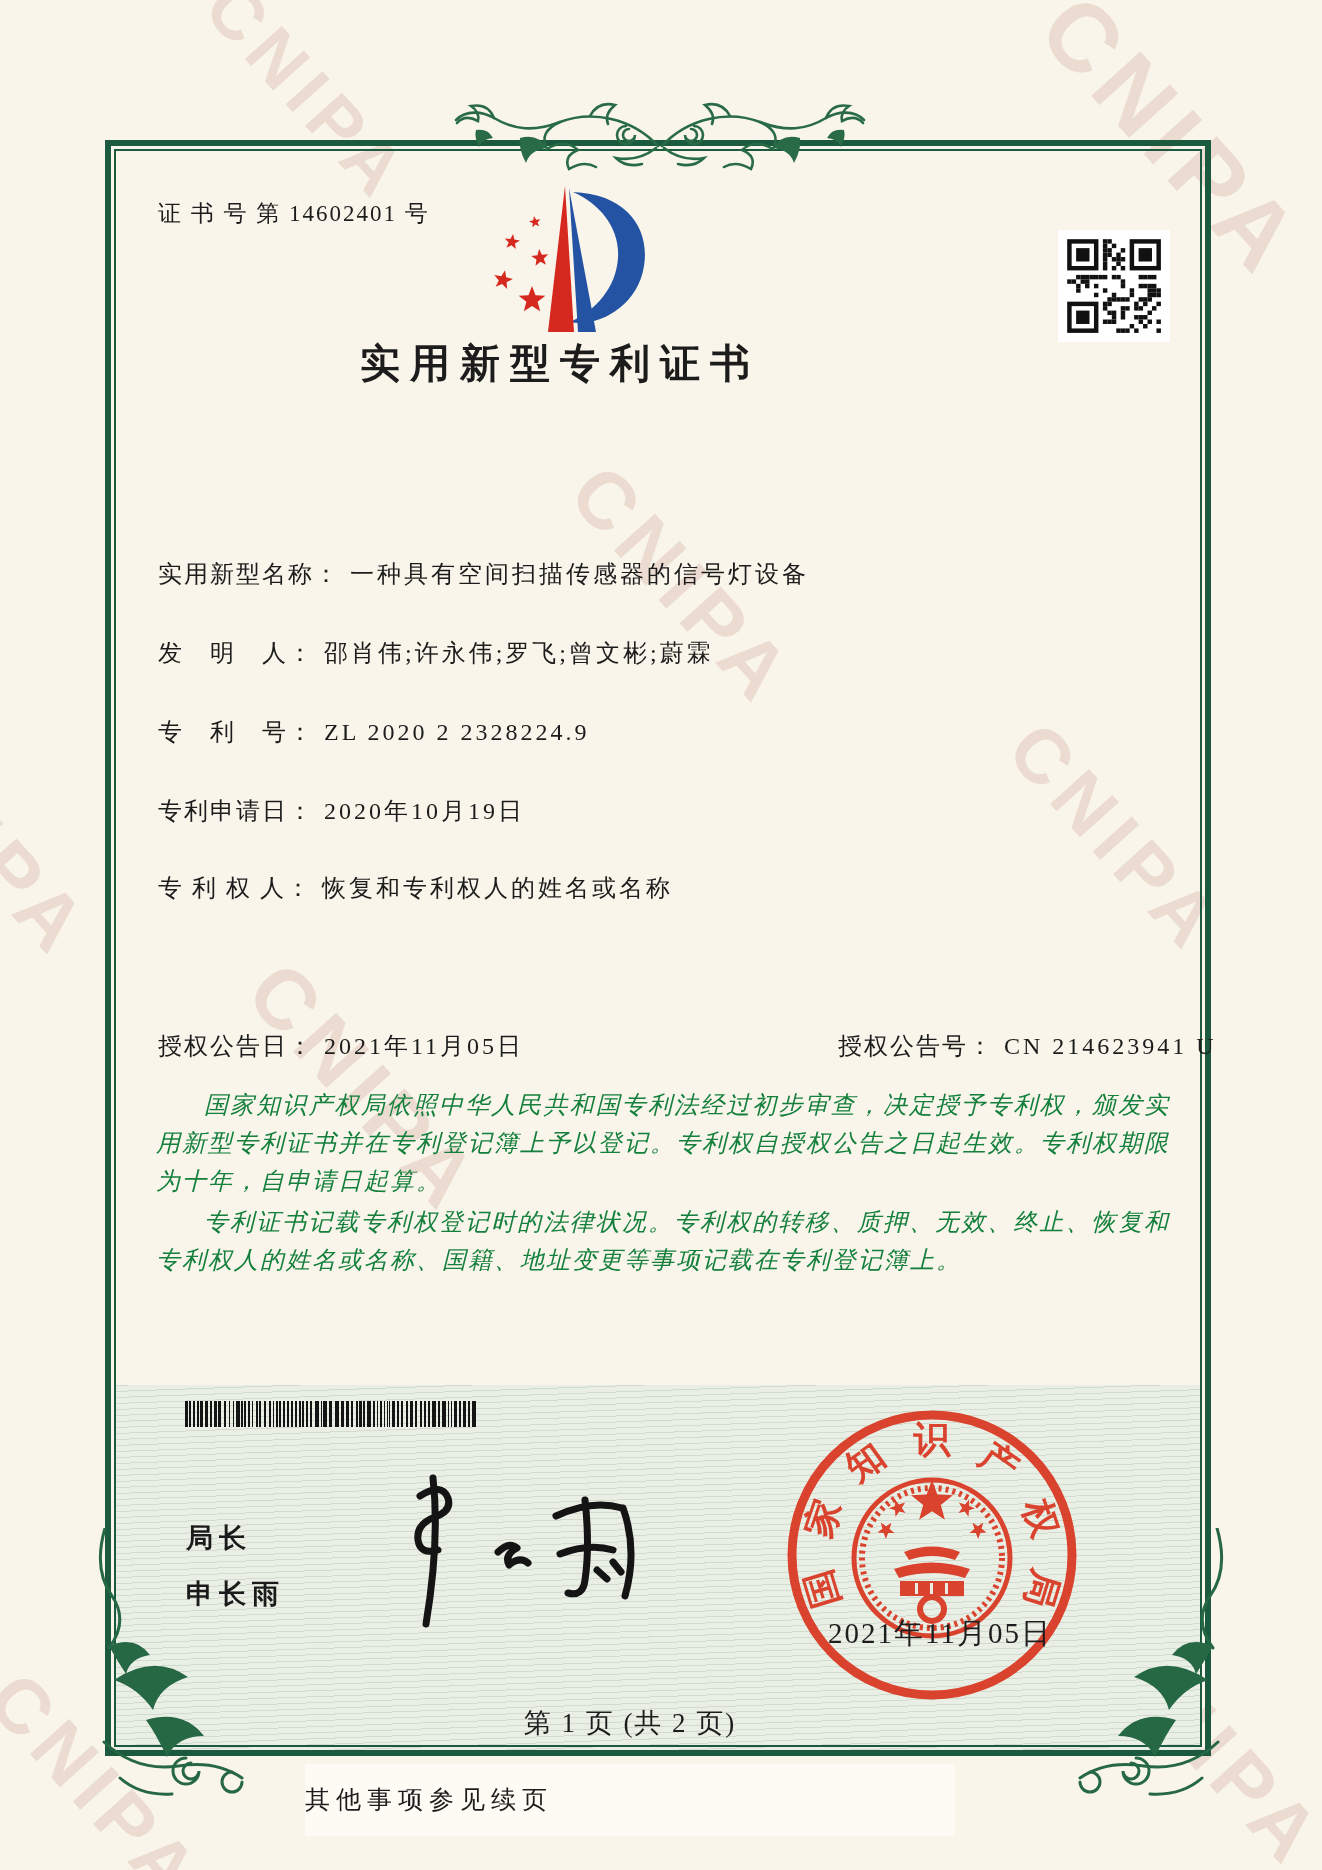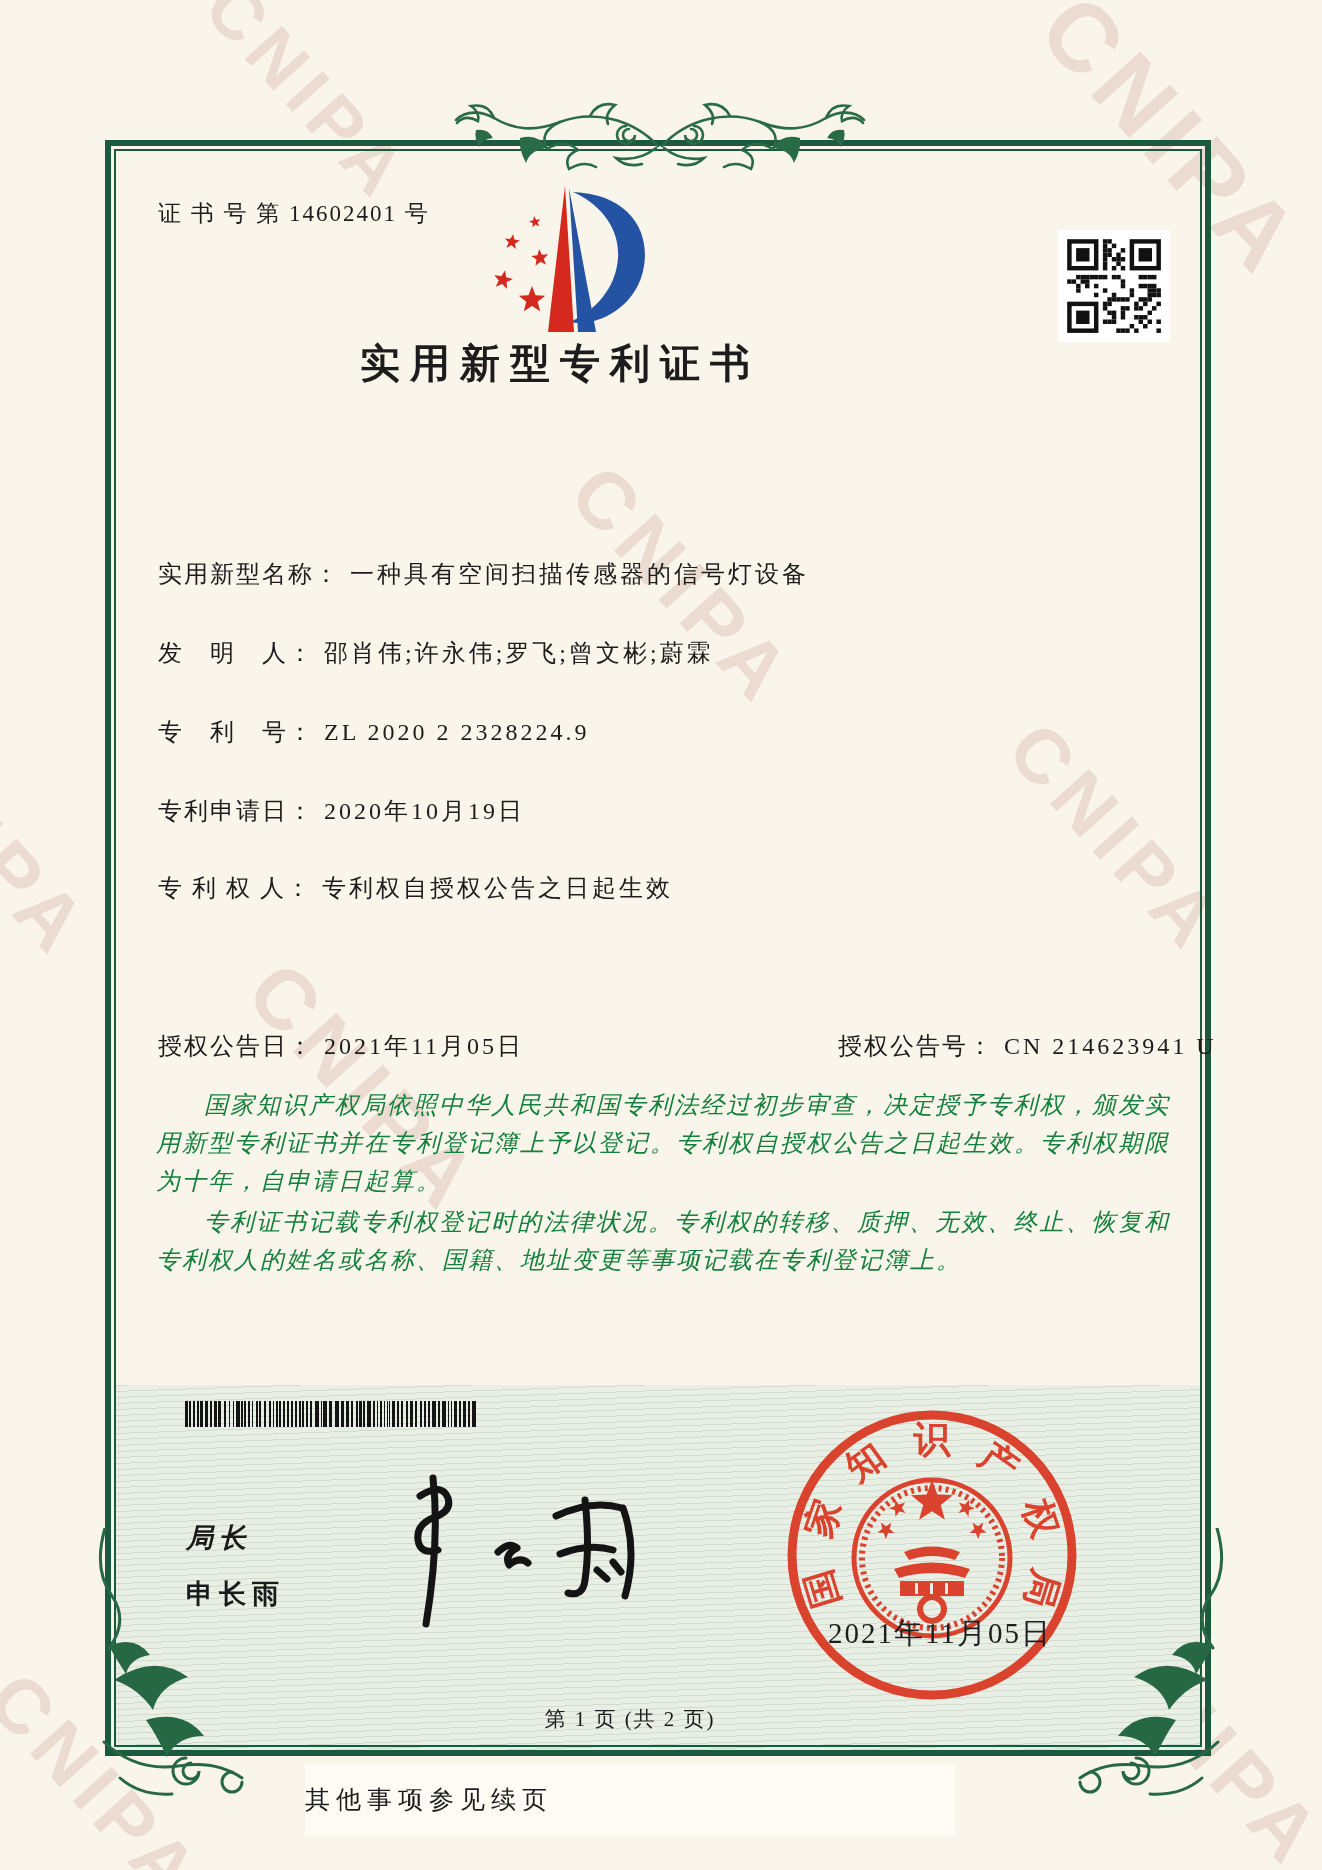--- a/index.html
+++ b/index.html
@@ -49,31 +49,31 @@
     font-size:24px; line-height:38px; letter-spacing:2px; text-indent:2em;
     text-align:justify; font-style:italic; color:#15803d;
   }
   .body-text p + p { margin-top:3px; }
   
   .barcode { position:absolute; left:185px; top:1401px; }
   .director-title, .director-name {
     position:absolute; left:186px; font-family:"Liberation Sans","DejaVu Sans",sans-serif;
     font-weight:bold; font-size:27px; letter-spacing:6px; color:#1a1a1a;
   }
-  .director-title { top:1520px;font-style:italic; }
+  .director-title { top:1520px; }
   .director-name  { top:1576px; }
   .signature { position:absolute; left:360px; top:1472px; }
   .seal { position:absolute; left:782px; top:1402px; }
   .seal-char { font-size:37px; font-weight:bold; fill:#d93620;
                font-family:"Liberation Serif","DejaVu Serif",serif;
                text-anchor:middle; dominant-baseline:middle; }
   .seal-date { font-size:29px; letter-spacing:2px; fill:#1d1d1d;
                font-family:"Liberation Serif","DejaVu Serif",serif; text-anchor:middle; }
   .footer-page { position:absolute; left:160px; top:1705px; width:940px;
-                 text-align:center; font-size:21px; letter-spacing:2px; }
+                 text-align:center; font-size:27px; letter-spacing:2px; }
   .note-panel { position:absolute; left:305px; top:1764px; width:650px; height:72px;
                 background:rgba(253,251,243,0.92); }
   .note-text { position:absolute; left:305px; top:1764px; width:650px; height:72px;
                line-height:72px; text-align:left; font-size:25px; letter-spacing:6px; }
 </style>
 </head>
 <body>
 
 <div class="page">
 
@@ -259,21 +259,21 @@
   <div class="field-row" style="top:637px;">
     <span class="flabel">发　明　人：</span><span class="fvalue">邵肖伟;许永伟;罗飞;曾文彬;蔚霖</span>
   </div>
   <div class="field-row" style="top:716px;">
     <span class="flabel">专　利　号：</span><span class="fvalue">ZL 2020 2 2328224.9</span>
   </div>
   <div class="field-row" style="top:795px;">
     <span class="flabel">专利申请日：</span><span class="fvalue">2020年10月19日</span>
   </div>
   <div class="field-row" style="top:872px;">
-    <span class="flabel">专 利 权 人：</span><span class="fvalue">专利权自授权公告之日起生效</span>
+    <span class="flabel">专 利 权 人：</span><span class="fvalue">恢复和专利权人的姓名或名称</span>
   </div>
   <div class="field-row" style="top:1030px; width:1010px;">
     <span>
       <span class="flabel">授权公告日：</span><span class="fvalue">2021年11月05日</span>
     </span>
     <span class="grant2">
       <span class="flabel">授权公告号：</span><span class="fvalue">CN 214623941 U</span>
     </span>
   </div>
 

